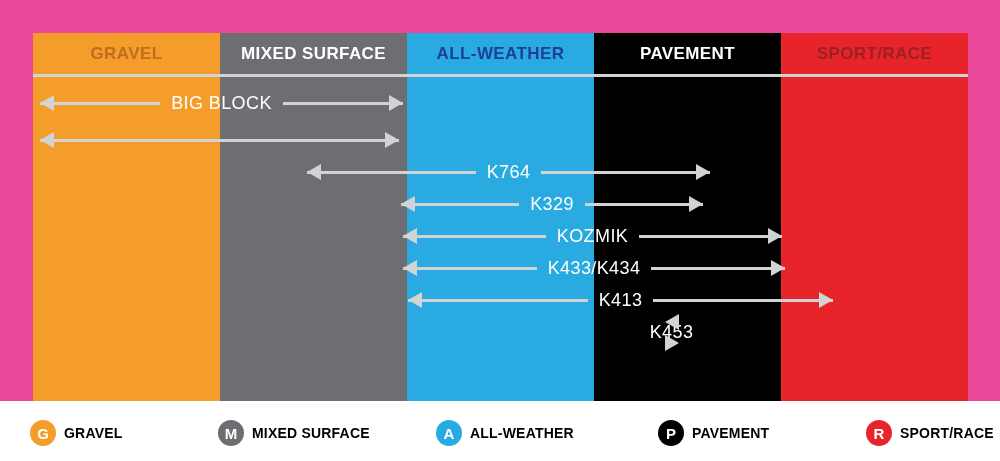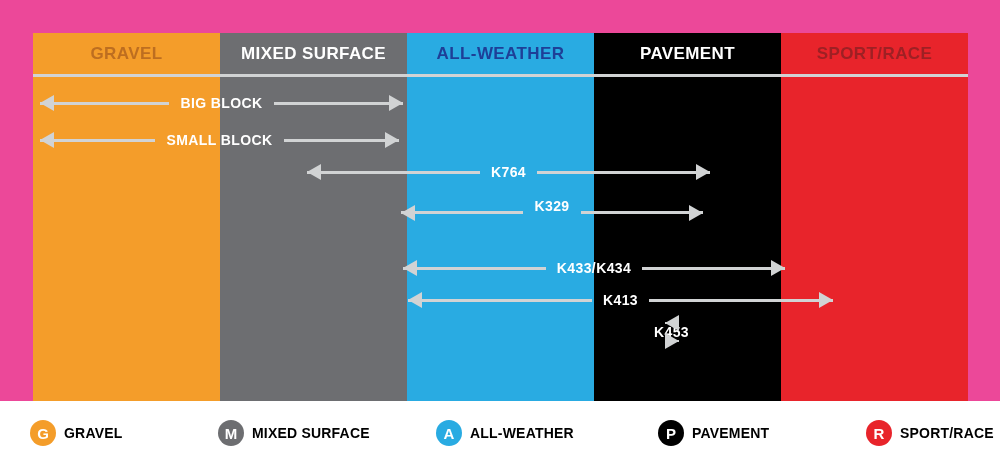--- a/index.html
+++ b/index.html
@@ -35,21 +35,21 @@
     border-top:8px solid transparent; border-bottom:8px solid transparent;
     border-right:14px solid #D1D3D4;
   }
   .seg.right::after {
     content:""; position:absolute; right:0; top:50%; transform:translateY(-50%);
     width:0; height:0;
     border-top:8px solid transparent; border-bottom:8px solid transparent;
     border-left:14px solid #D1D3D4;
   }
   .arrow-label {
-    padding:0 11px; color:#ffffff; font-weight:bold; font-size:14px;
+    padding:0 11px; color:#ffffff; font-weight:normal; font-size:18px;
     letter-spacing:0.4px; white-space:nowrap;
   }
   
   .legend { position:absolute; left:0; top:401px; width:1000px; height:60px; background:#ffffff; }
   .legend-item { position:absolute; top:19px; display:flex; align-items:center; gap:8px; }
   .legend-item:nth-child(1){ left:30px; }
   .legend-item:nth-child(2){ left:218px; }
   .legend-item:nth-child(3){ left:436px; }
   .legend-item:nth-child(4){ left:658px; }
   .legend-item:nth-child(5){ left:866px; }
@@ -85,31 +85,35 @@
 
   <div class="header-line"></div>
 
   <div class="arrow-row" style="left: 40px; width: 363px; top: 103px;">
     <span class="seg left"></span>
     <span class="arrow-label">BIG BLOCK</span>
     <span class="seg right"></span>
   </div>
   <div class="arrow-row" style="left: 40px; width: 359px; top: 140px;">
     <span class="seg left"></span>
-    <span class="arrow-label">SMALL BLOCK</span>
     <span class="seg right"></span>
   </div>
   <div class="arrow-row" style="left: 307px; width: 403px; top: 172px; justify-content: space-between;">
     <span class="seg left"></span>
     <span class="arrow-label">K764</span>
     <span class="seg right"></span>
   </div>
-  <div class="arrow-row" style="left: 401px; width: 302px; top: 204px; align-items: flex-end;">
+  <div class="arrow-row" style="left: 401px; width: 302px; top: 204px;">
     <span class="seg left"></span>
     <span class="arrow-label">K329</span>
+    <span class="seg right"></span>
+  </div>
+  <div class="arrow-row" style="left: 403px; width: 379px; top: 236px;">
+    <span class="seg left"></span>
+    <span class="arrow-label">KOZMIK</span>
     <span class="seg right"></span>
   </div>
   <div class="arrow-row" style="left: 403px; width: 382px; top: 268px;">
     <span class="seg left"></span>
     <span class="arrow-label">K433/K434</span>
     <span class="seg right"></span>
   </div>
   <div class="arrow-row" style="left: 408px; width: 425px; top: 300px;">
     <span class="seg left"></span>
     <span class="arrow-label">K413</span>

